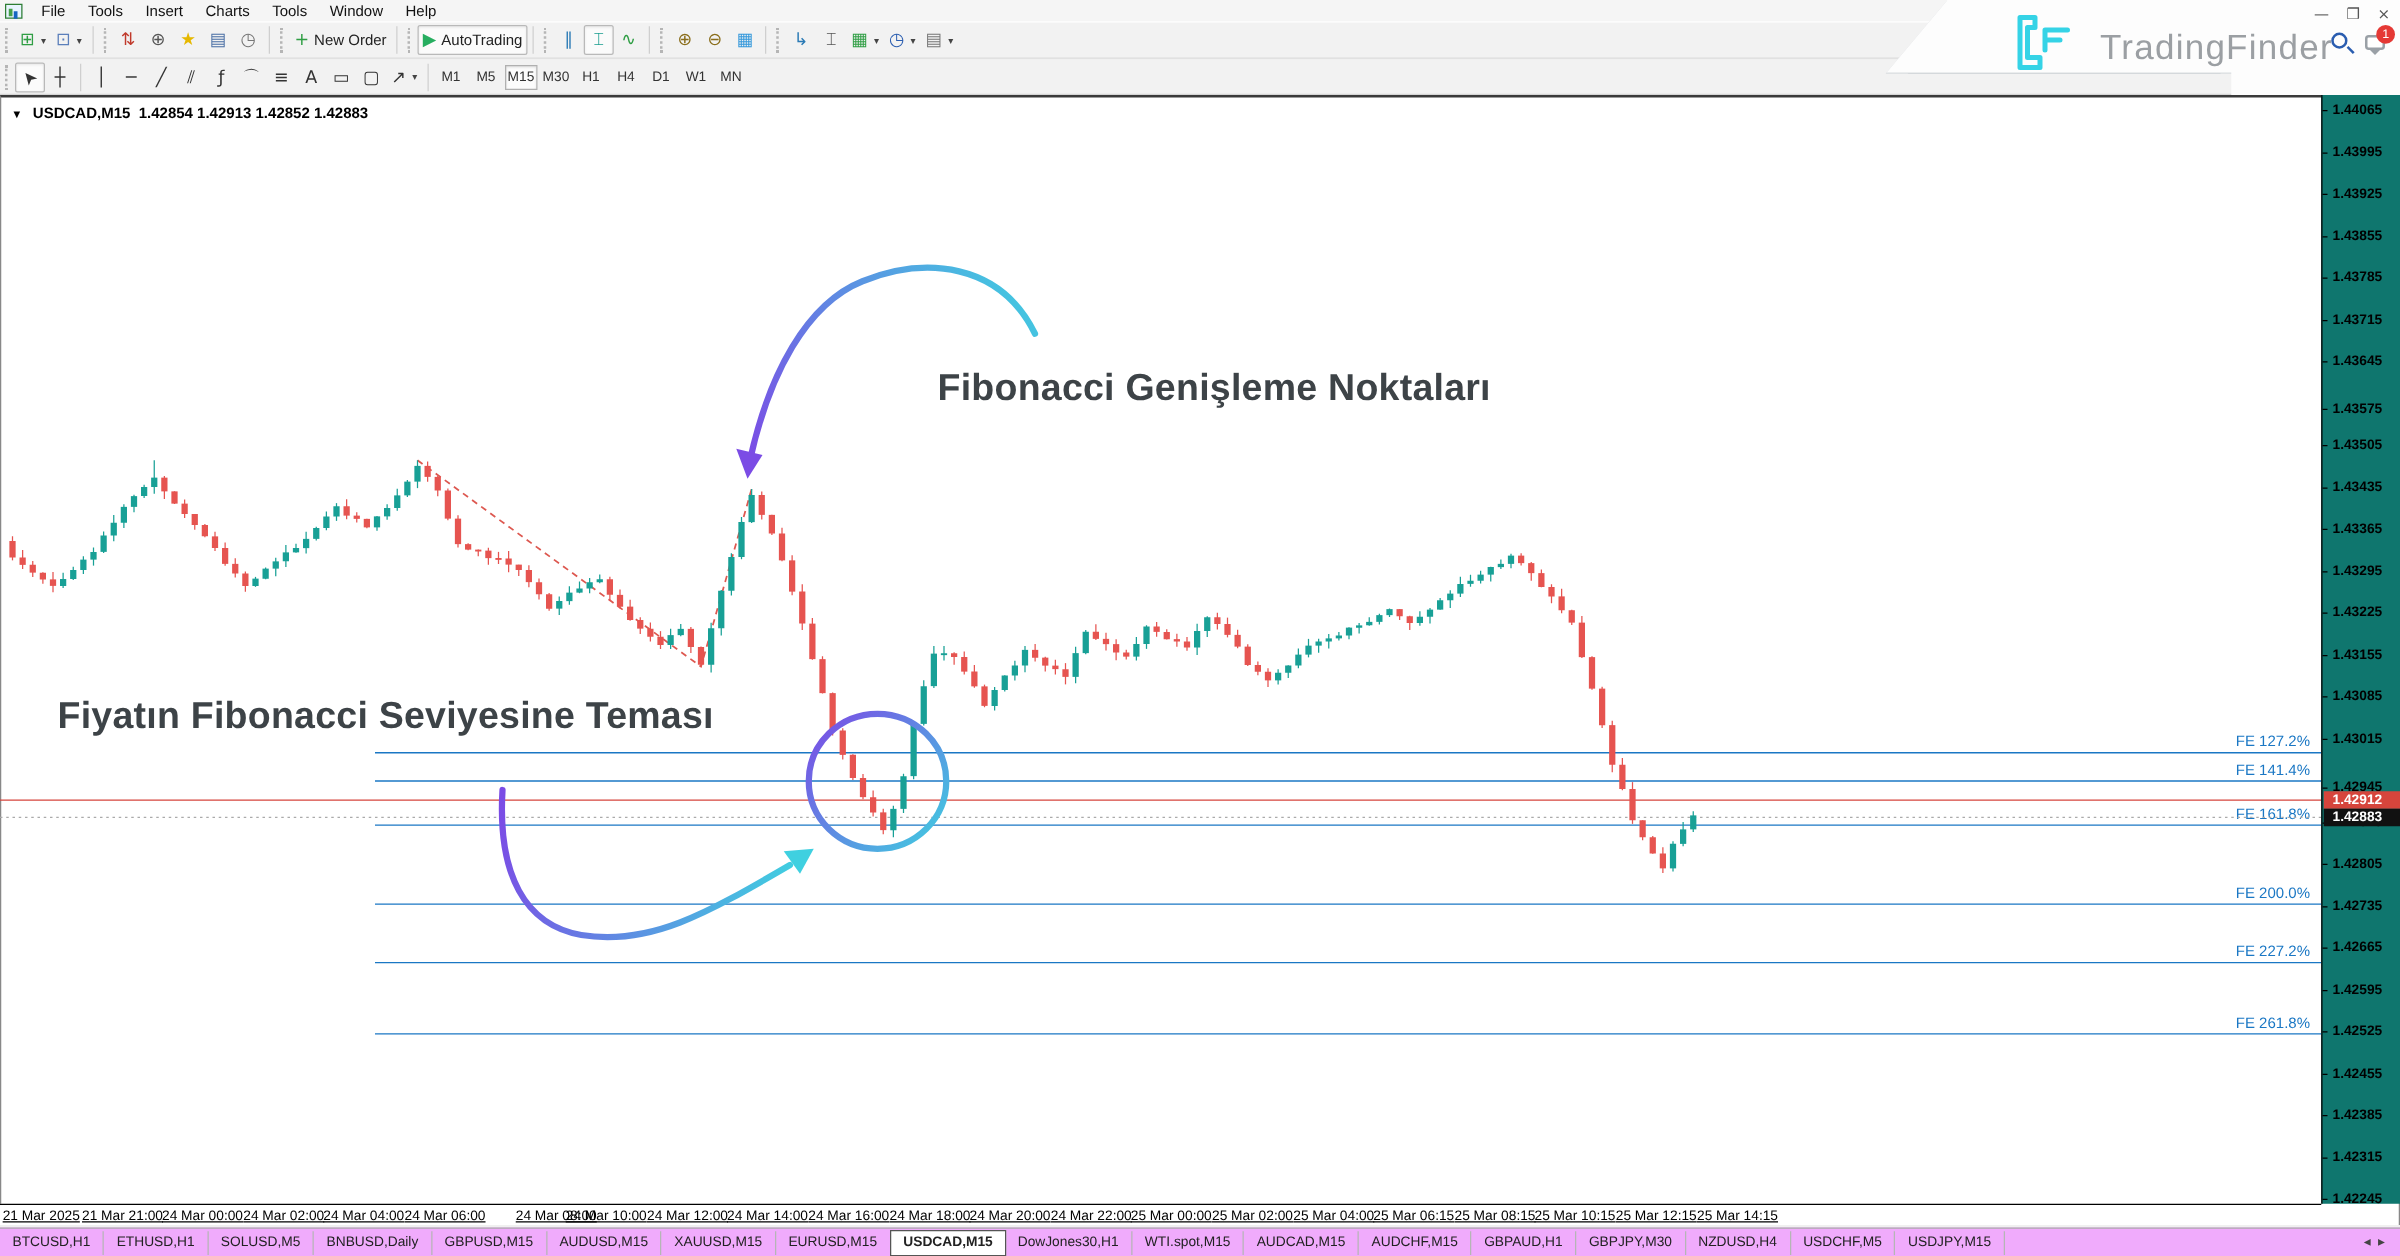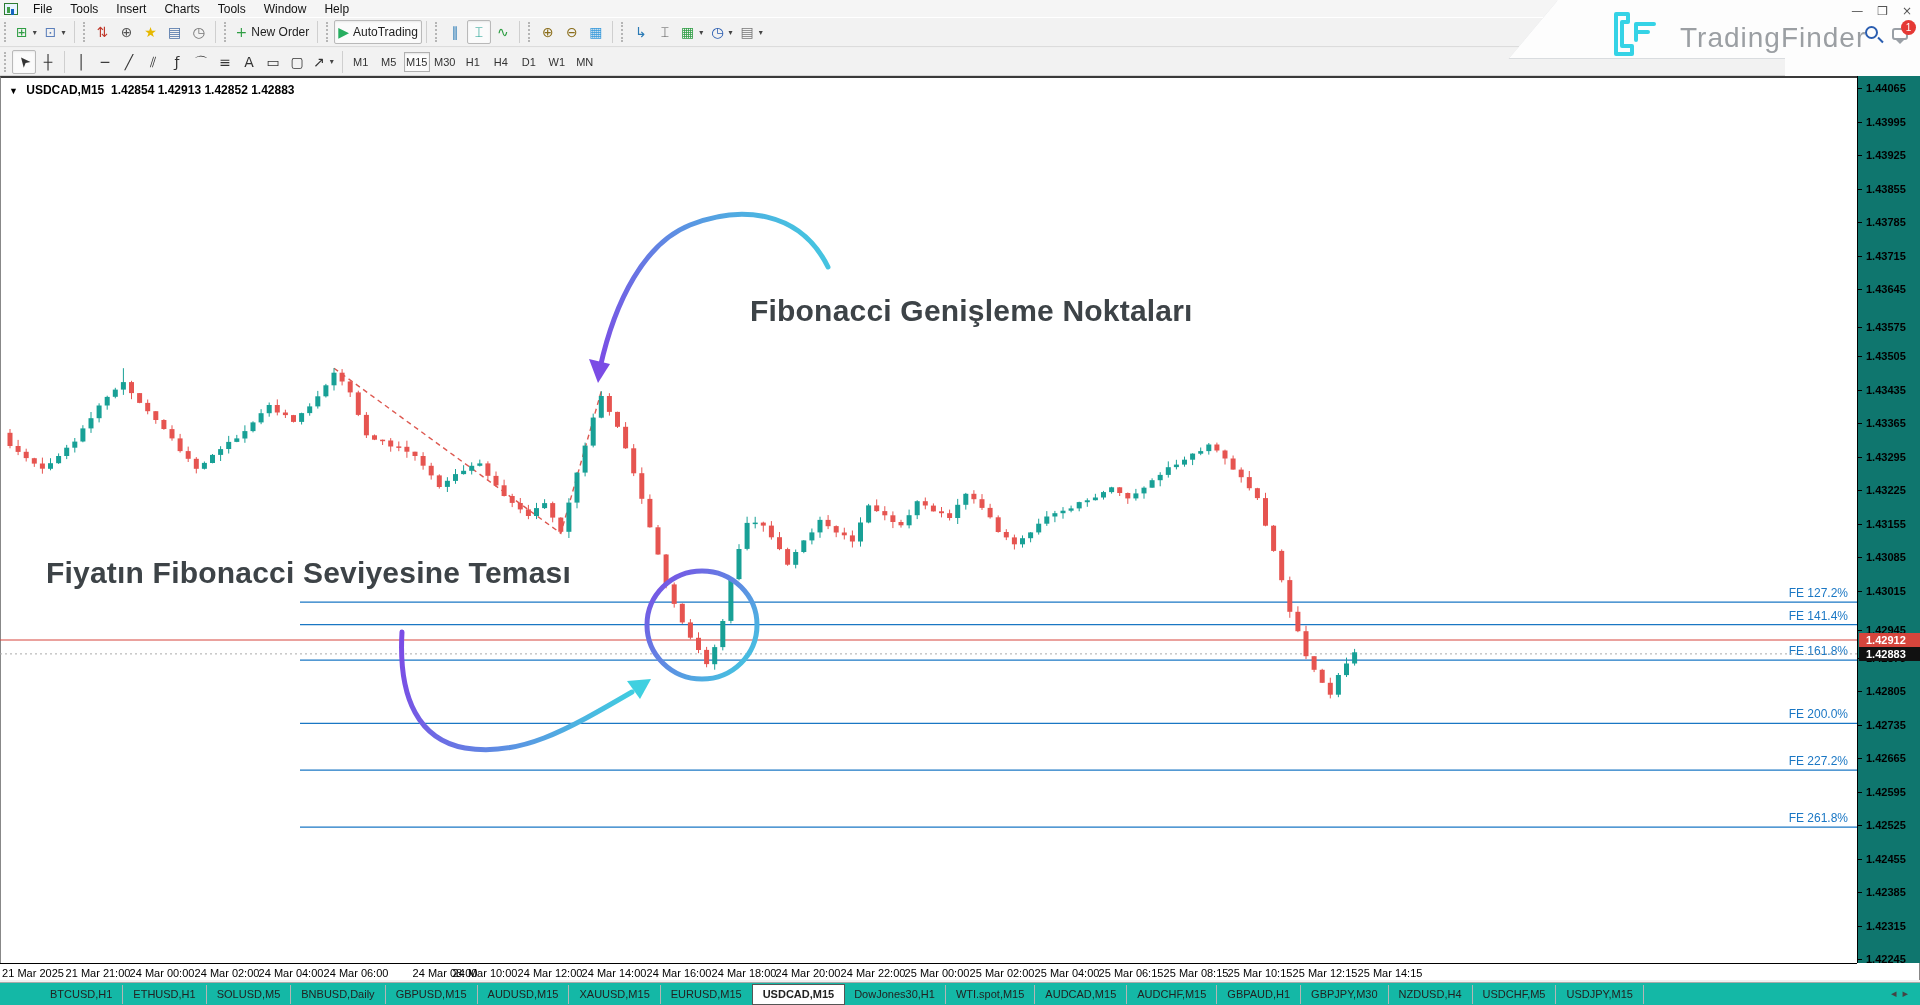--- a/index.html
+++ b/index.html
@@ -48,25 +48,25 @@
                 border-left:1px solid #000; font-size:11px; color:#000;font-weight:bold; }
   .p-tick { position:absolute; left:0; width:100%; height:14px; line-height:14px; }
   .p-tick .tl { position:absolute; left:0; top:7px; width:4px; height:1px; background:#000; }
   .p-tick .tv { position:absolute; left:8px; }
   .price-tag { position:absolute; left:1px; width:61px; height:14px; line-height:14px; color:#fff;
                font-size:11px; padding-left:7px; }
 
   
   #time-axis { position:absolute; left:0; top:963px; width:1857px; height:17px; background:#fff;
                border-top:1px solid #000; font-size:11px; color:#000; }
-  .t-label { position:absolute; top:3px; transform:translateX(-50%); white-space:nowrap; }
+  .t-label { position:absolute; top:3px; transform:translateX(-50%); white-space:nowrap;text-decoration:underline; }
 
   
-  #tabbar { position:absolute; left:0; top:982px; width:1920px; height:23px; background:#14b8a6;
-            border-top:1px solid #aaa; display:flex; align-items:center; font-size:11px; color:#222;padding-left:40px; }
+  #tabbar { position:absolute; left:0; top:982px; width:1920px; height:23px; background:#f0abfc;
+            border-top:1px solid #aaa; display:flex; align-items:center; font-size:11px; color:#222; }
   .tab { padding:3px 10px; border-right:1px solid #b5b5b5; cursor:default; height:19px; display:flex; align-items:center; }
   .tab.active { background:#fff; border:1px solid #555; font-weight:bold; margin:0 -1px; height:21px; }
   #tab-nav { position:absolute; right:6px; top:4px; font-size:11px; color:#444; letter-spacing:6px; }
 
   
   #watermark { position:absolute; left:1530px; top:0; width:390px; height:76px; pointer-events:none; }
   #wm-gray  { position:absolute; left:0; top:50px; width:250px; height:9px; background:#b9bdc1;
               transform:skewX(-40deg); }
   #wm-band  { position:absolute; left:28px; top:0; width:362px; height:58px; background:#fdfdfd;
               transform:skewX(-40deg); transform-origin:top left; box-shadow:0 1px 0 #d9dcdf; }

